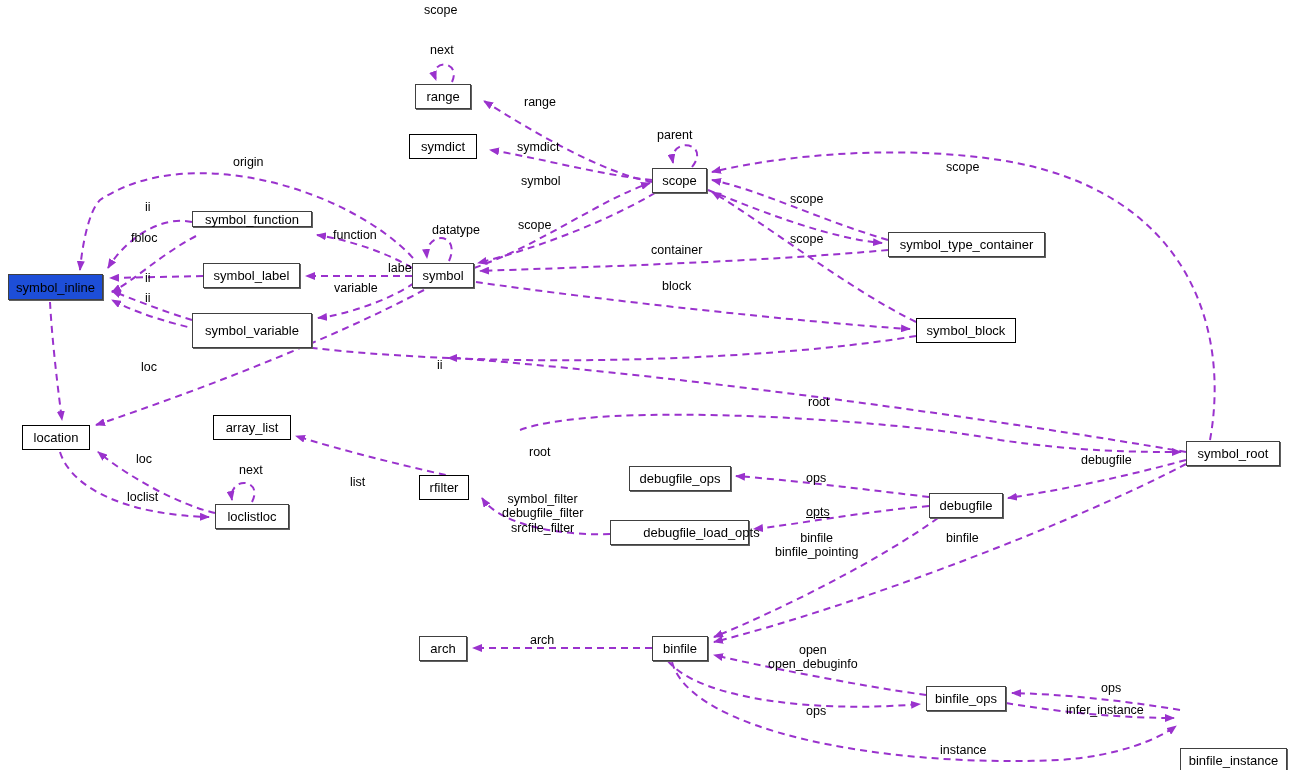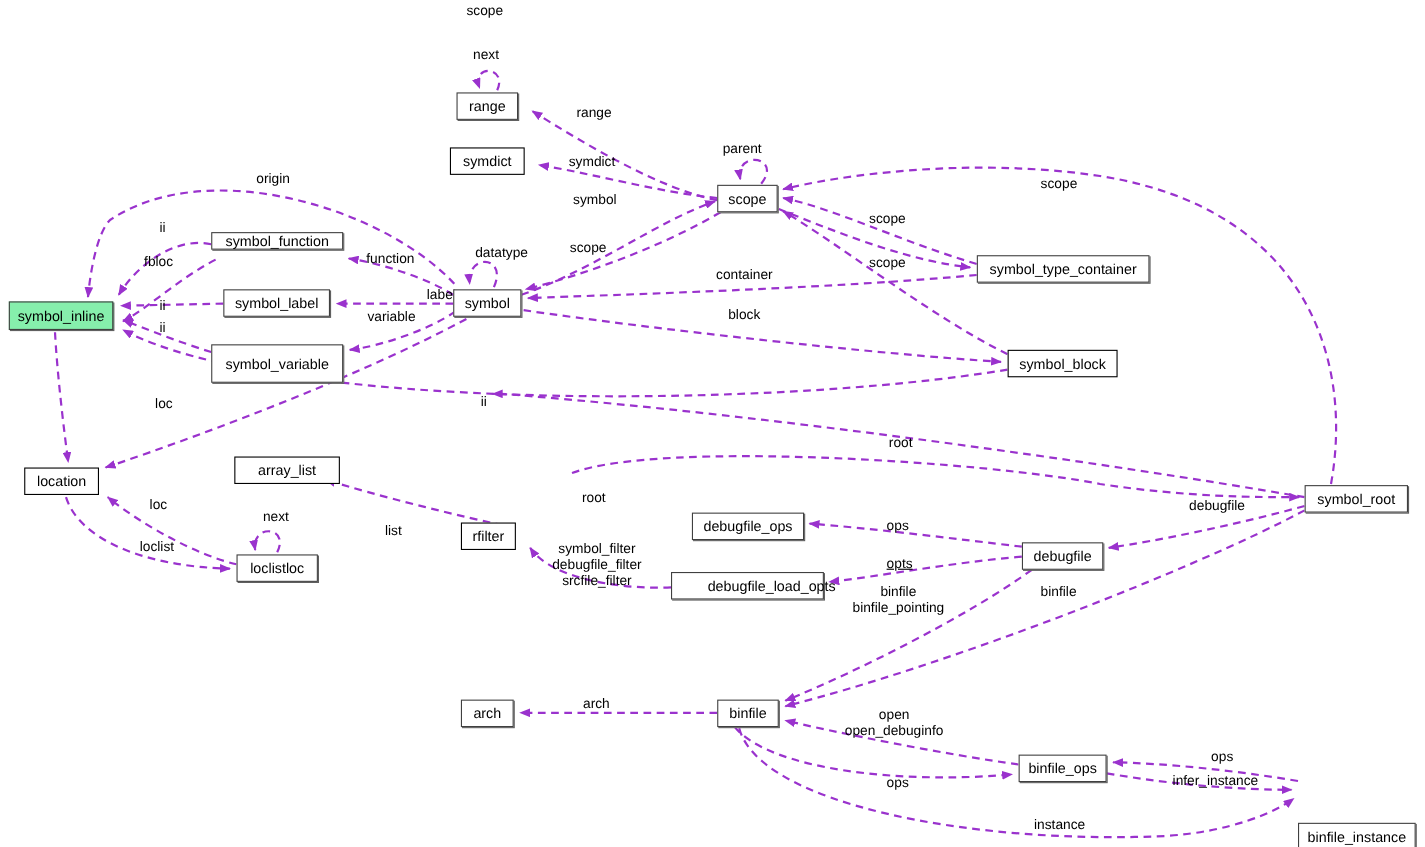--- a/index.html
+++ b/index.html
@@ -33,21 +33,21 @@
     font-family: "Liberation Sans", sans-serif;
     font-size: 13px;
     line-height: 1;
     display: flex;
     align-items: center;
     justify-content: center;
     white-space: nowrap;
     z-index: 5;
   }
   .node.highlight {
-    background: #86efac;
+    background: #1d4ed8;
     border: 1px solid #404040;
     box-shadow: 1px 1px 0 0 #606060;
   }
   .node.thick {
     border: 1px solid #404040;
     box-shadow: 1px 1px 0 0 #606060;
   }
   .edge-label {
     position: absolute;
     font-family: "Liberation Sans", sans-serif;
@@ -175,21 +175,21 @@
   <div class="node thick" style="left:888px;top:232px;width:157px;height:25px;">symbol_type_container</div>
 
   <div class="node thick" style="left:412px;top:263px;width:62px;height:25px;">symbol</div>
 
   <div class="node thick" style="left:203px;top:263px;width:97px;height:25px;">symbol_label</div>
 
   <div class="node thick" style="left:192px;top:313px;width:120px;height:35px;">symbol_variable</div>
 
   <div class="node" style="left:916px;top:318px;width:100px;height:25px;">symbol_block</div>
 
-  <div class="node" style="left:213px;top:415px;width:96px;height:25px;">array_list</div>
+  <div class="node" style="left:213px;top:415px;width:78px;height:25px;">array_list</div>
 
   <div class="node" style="left:22px;top:425px;width:68px;height:25px;">location</div>
 
   <div class="node thick" style="left:1186px;top:441px;width:94px;height:25px;">symbol_root</div>
 
   <div class="node" style="left:419px;top:475px;width:50px;height:25px;">rfilter</div>
 
   <div class="node thick" style="left:629px;top:466px;width:102px;height:25px;">debugfile_ops</div>
 
   <div class="node thick" style="left:929px;top:493px;width:74px;height:25px;">debugfile</div>

